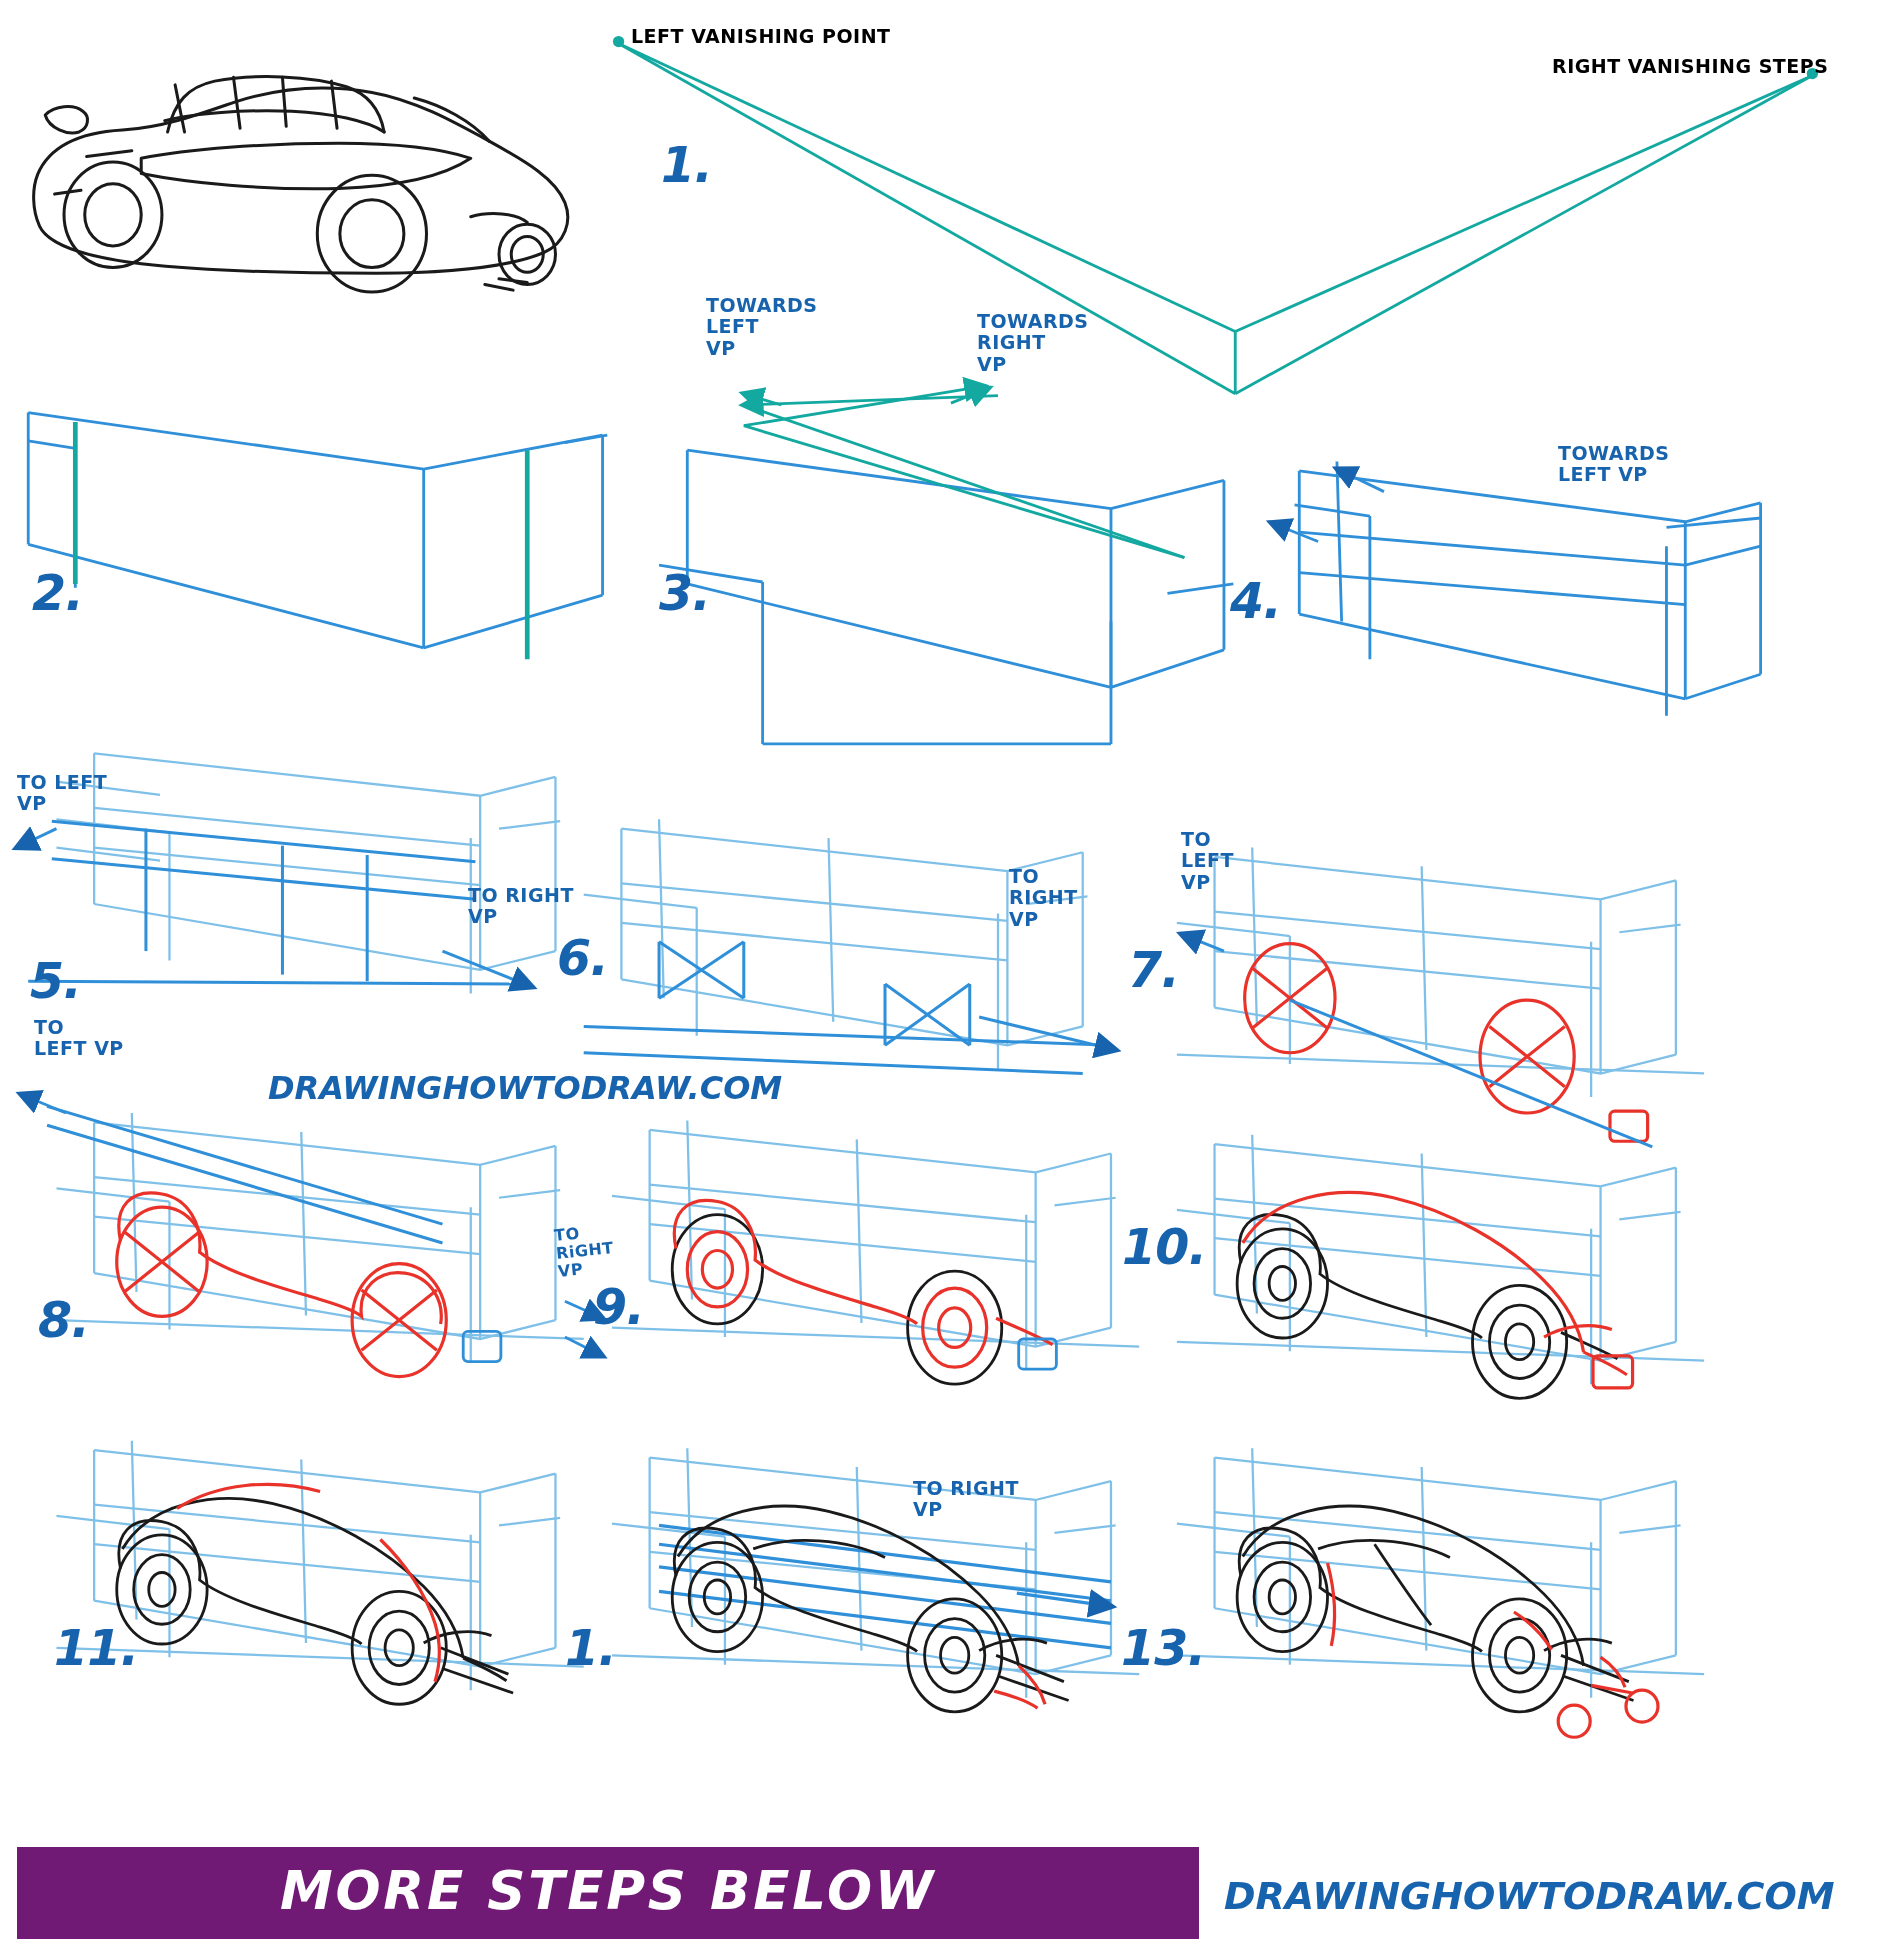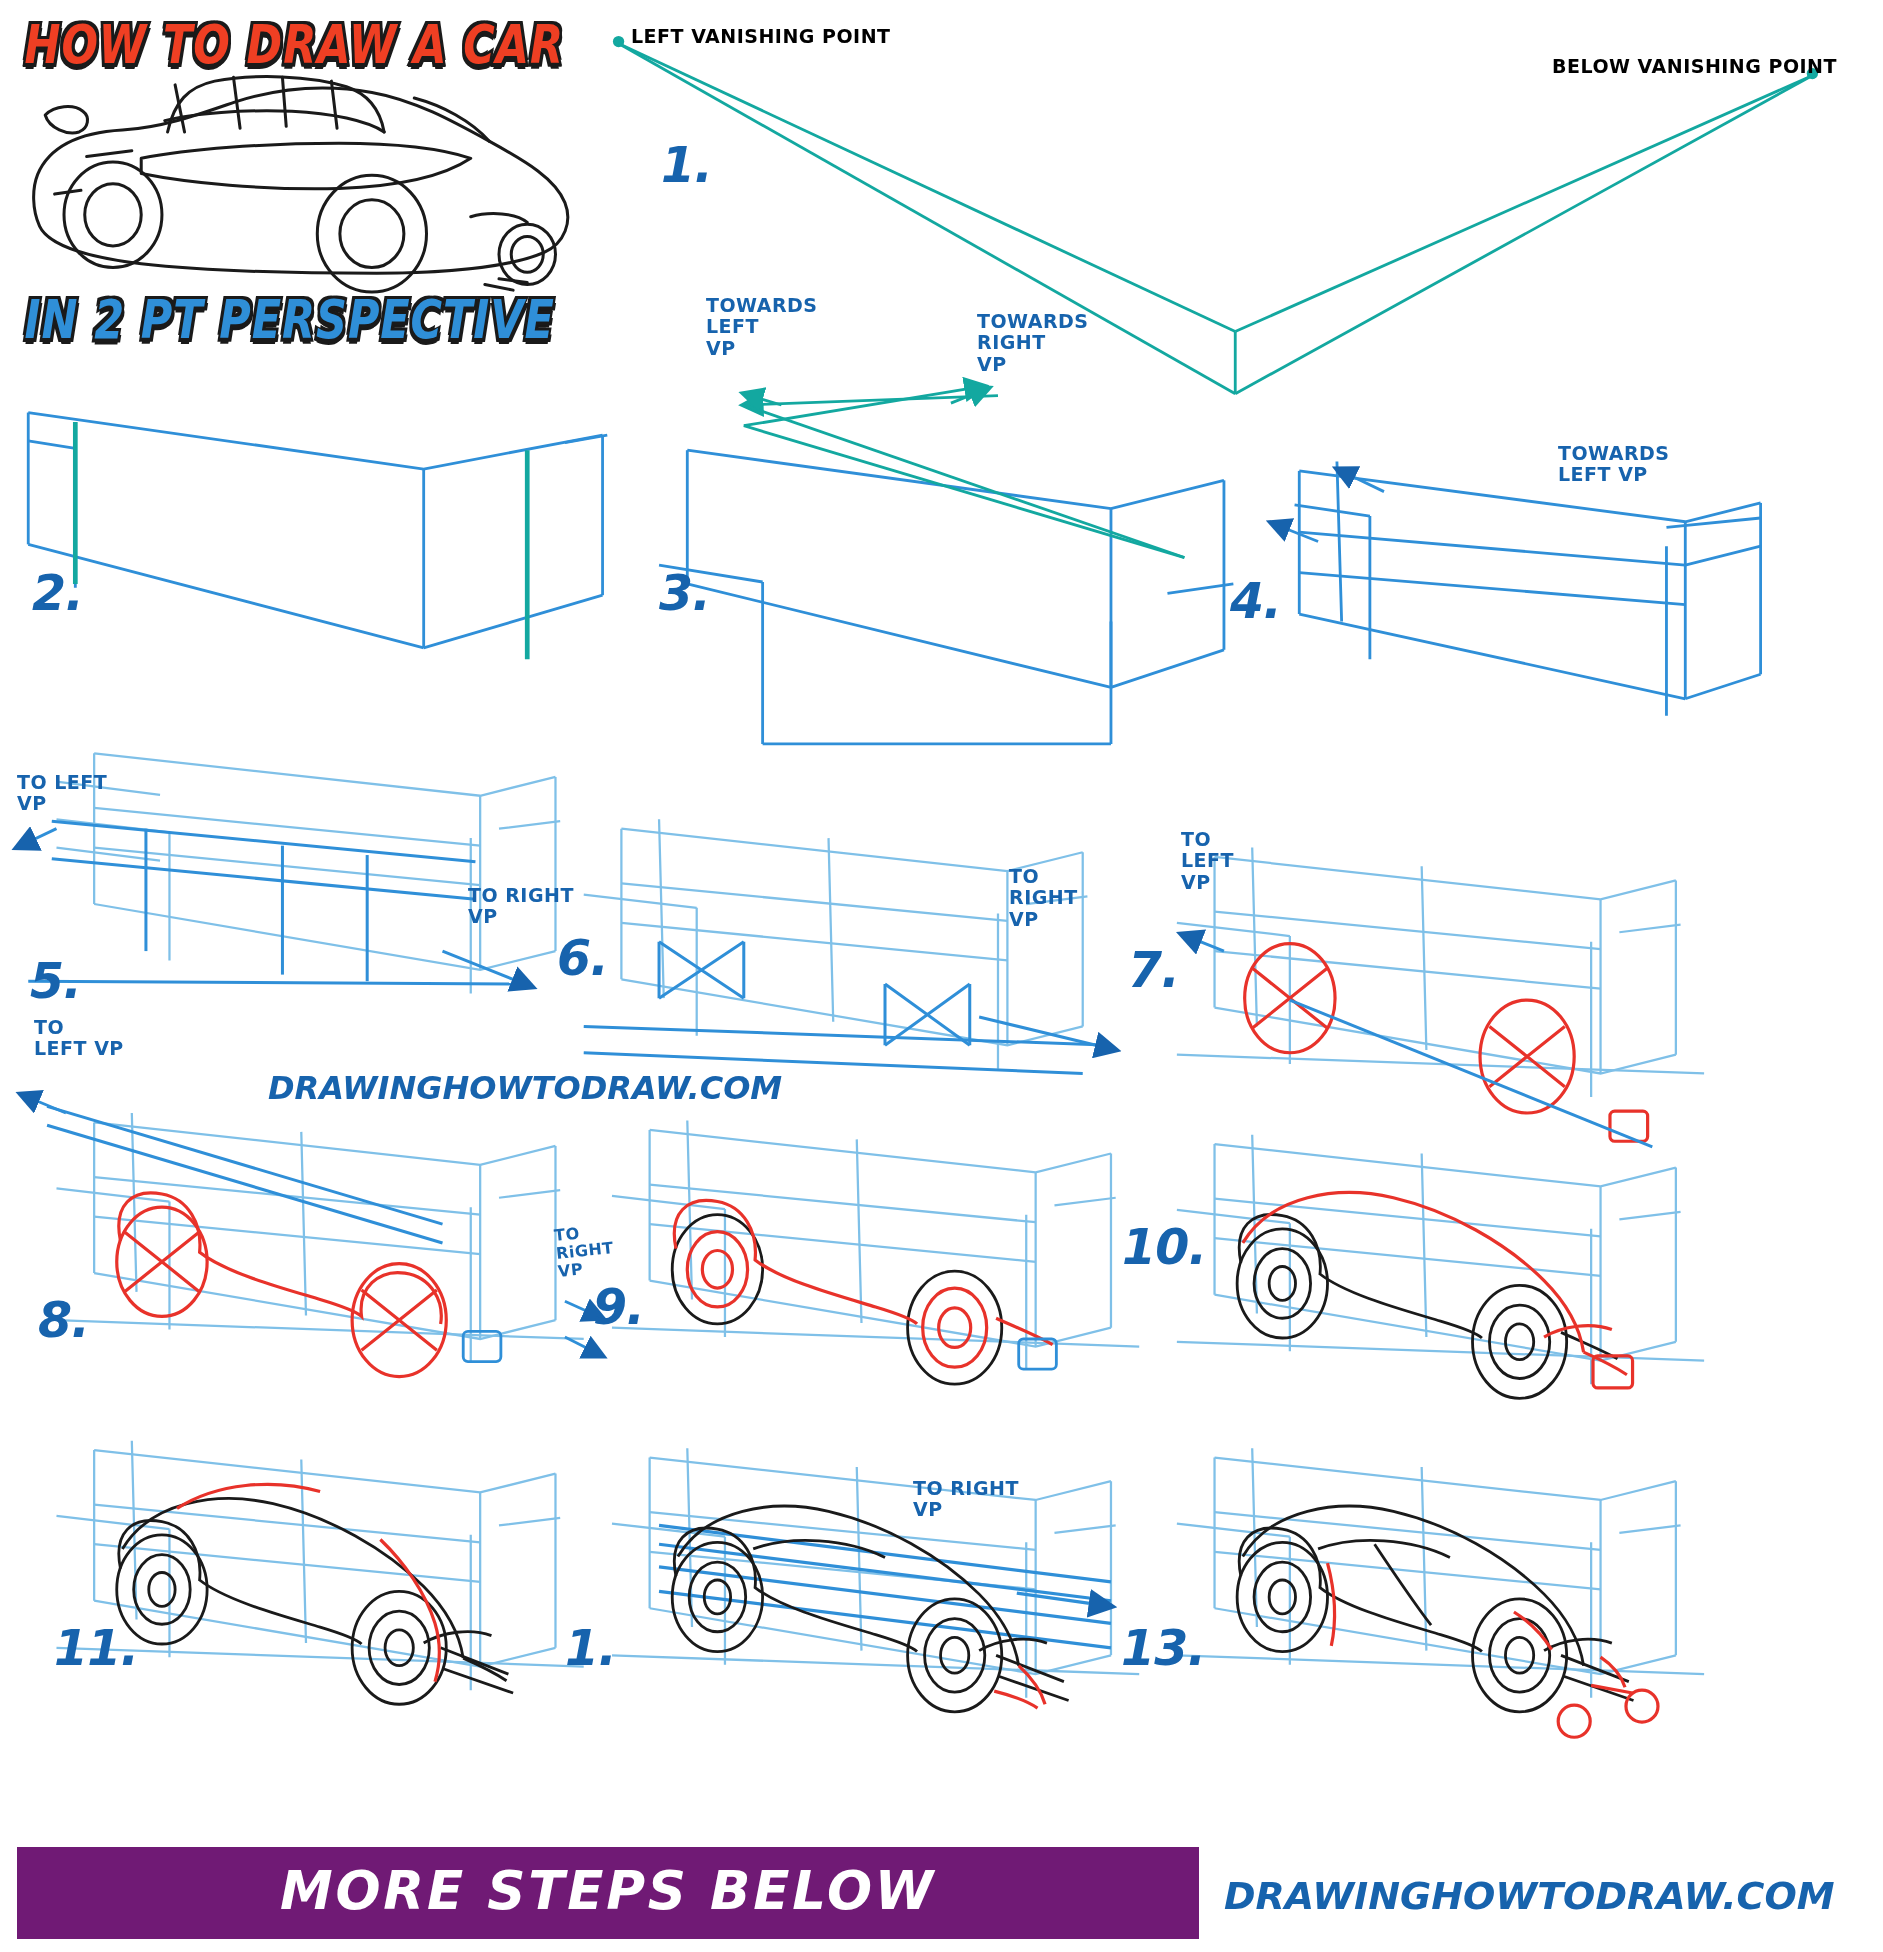--- a/index.html
+++ b/index.html
@@ -136,24 +136,20 @@
     font-size: 38px;
     color: #1763ad;
     white-space: nowrap;
   }
 </style>
 </head>
 <body>
 
 <div id="canvas">
 
-  <div class="title-block">
-    <div class="title-line1">HOW TO DRAW A CAR</div>
-    <div class="title-line2">IN 2 PT PERSPECTIVE</div>
-  </div>
 
   <svg class="tutorial-svg" viewBox="0 0 2000 2074">
     <defs>
       <marker id="arrBlue" markerWidth="9" markerHeight="9" refX="7" refY="4.5" orient="auto">
         <path d="M0,0 L9,4.5 L0,9 z" fill="#1763ad"></path>
       </marker>
       <marker id="arrTeal" markerWidth="9" markerHeight="9" refX="7" refY="4.5" orient="auto">
         <path d="M0,0 L9,4.5 L0,9 z" fill="#13a8a0"></path>
       </marker>
     </defs>
@@ -493,21 +489,21 @@
   <div class="step-num" style="left:557px; top:930px;">6.</div>
   <div class="step-num" style="left:1128px;top:942px;">7.</div>
   <div class="step-num" style="left:38px;  top:1292px;">8.</div>
   <div class="step-num" style="left:593px; top:1279px;">9.</div>
   <div class="step-num" style="left:1122px;top:1219px;">10.</div>
   <div class="step-num" style="left:30px;  top:1620px;margin-left:24px;">11.</div>
   <div class="step-num" style="left:565px; top:1620px;">1.</div>
   <div class="step-num" style="left:1121px;top:1620px;">13.</div>
 
   <div class="label teal" style="left:631px; top:26px;">LEFT VANISHING POINT</div>
-  <div class="label teal" style="left:1552px;top:56px;">BELOW VANISHING POINT</div>
+  <div class="label teal" style="left:1552px;top:56px;">RIGHT VANISHING STEPS</div>
 
   <div class="label" style="left:706px; top:295px;">TOWARDS
 LEFT
 VP</div>
   <div class="label" style="left:977px;top:311px;">TOWARDS
 RIGHT
 VP</div>
 
   <div class="label" style="left:1558px;top:443px;">TOWARDS
 LEFT  VP</div>

